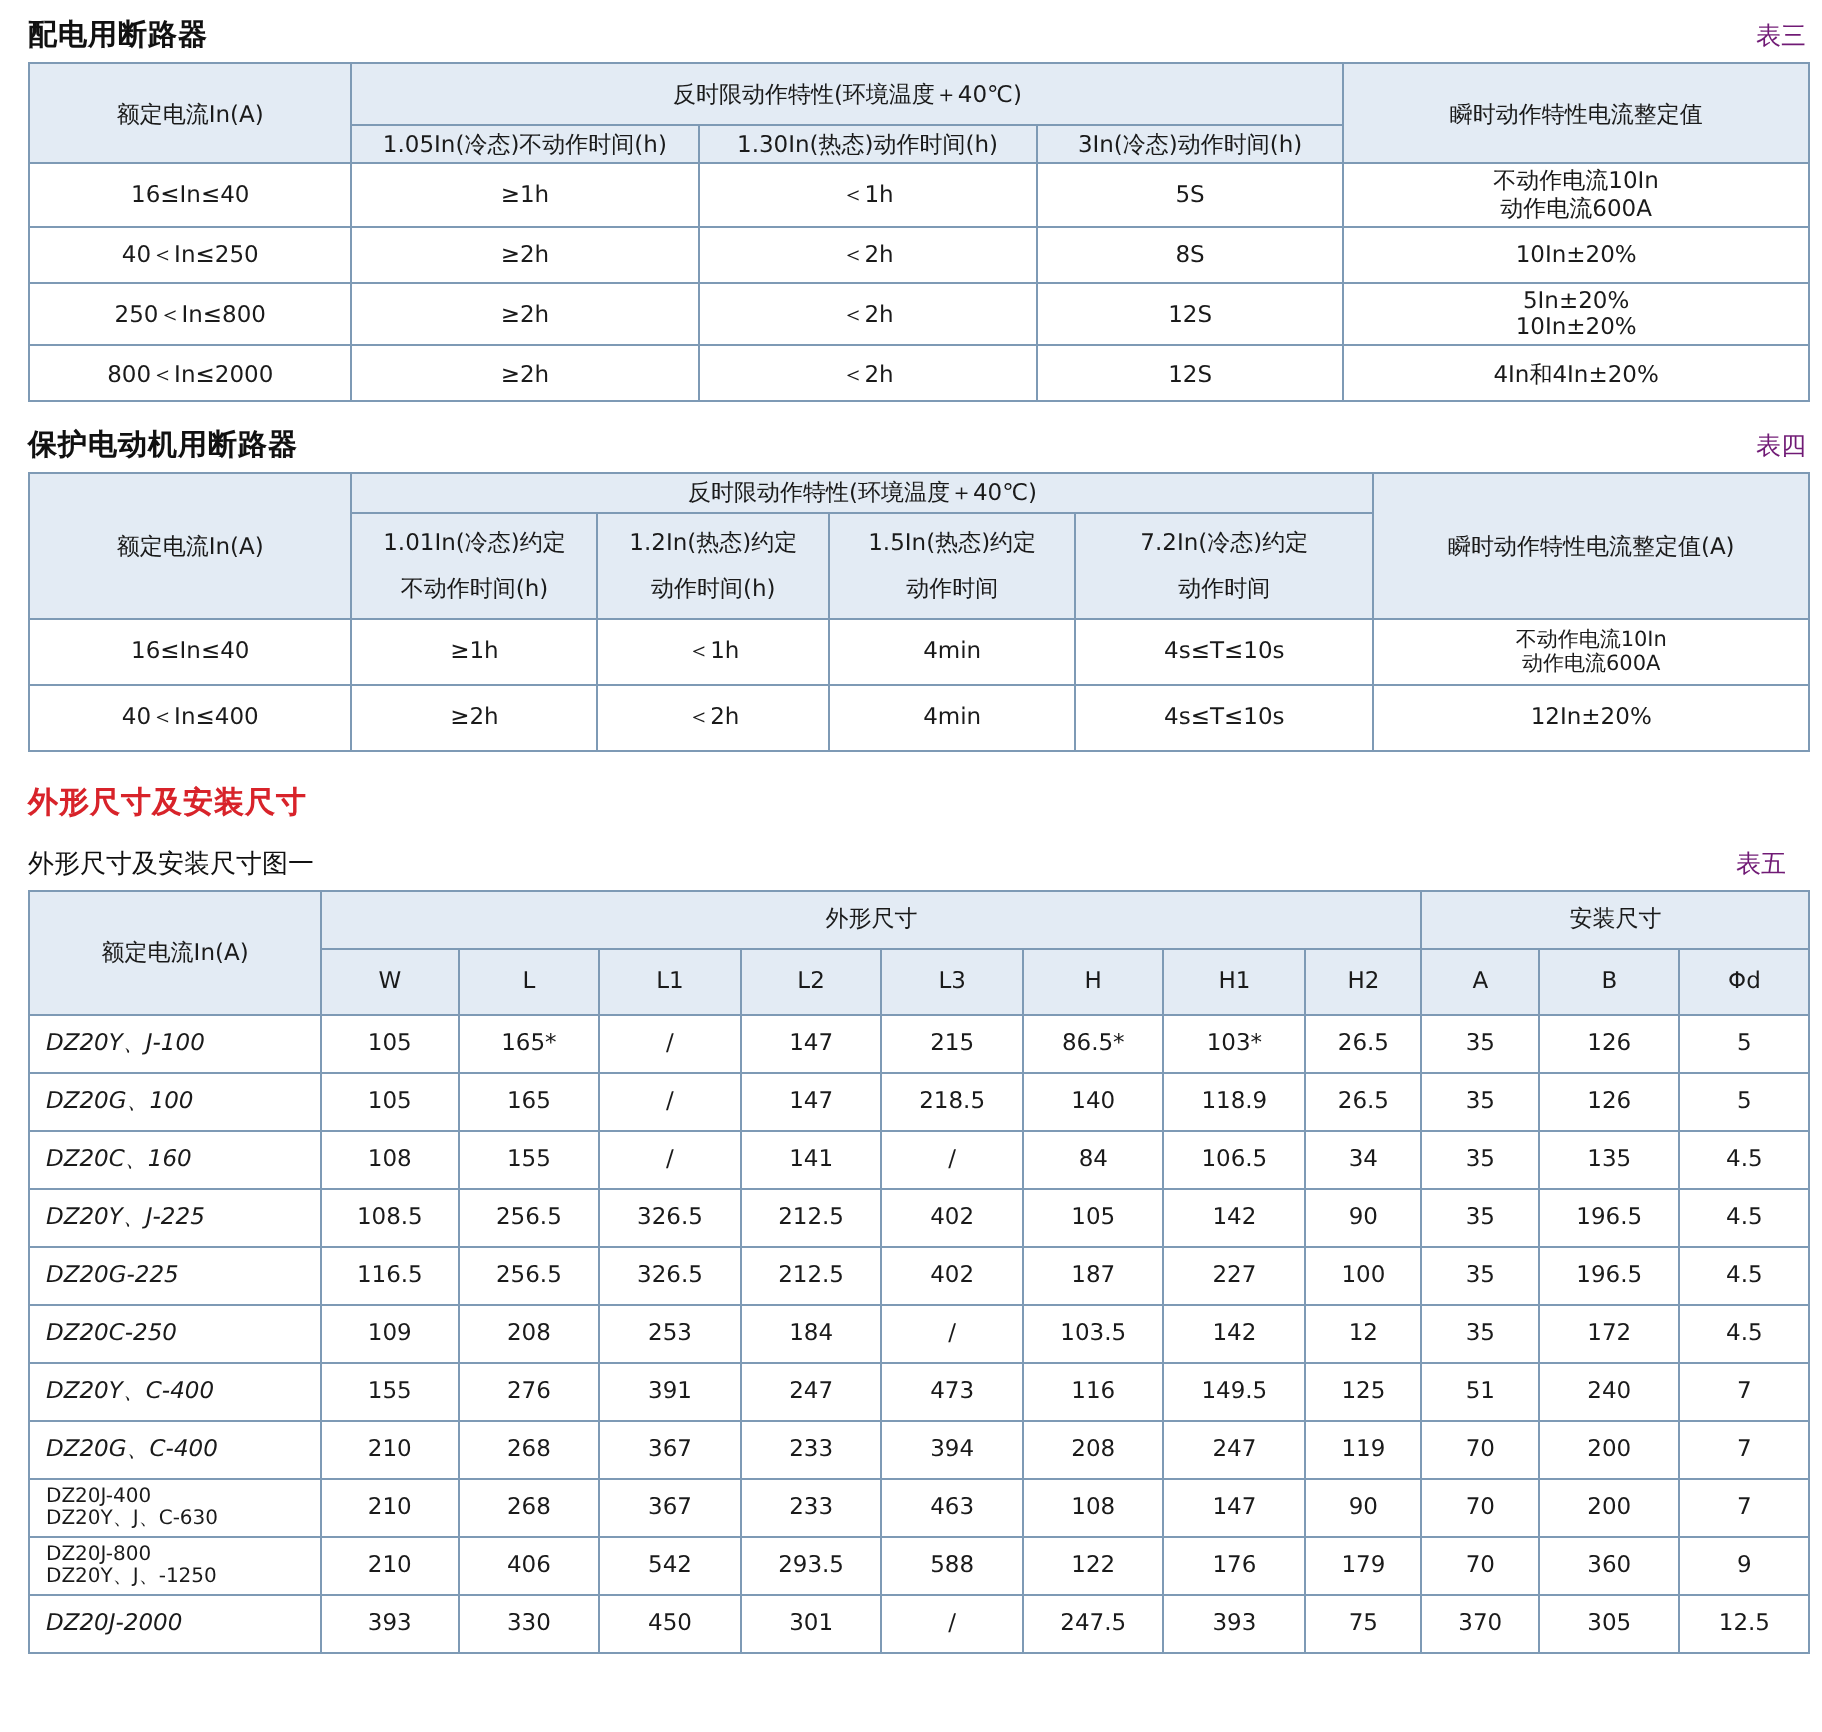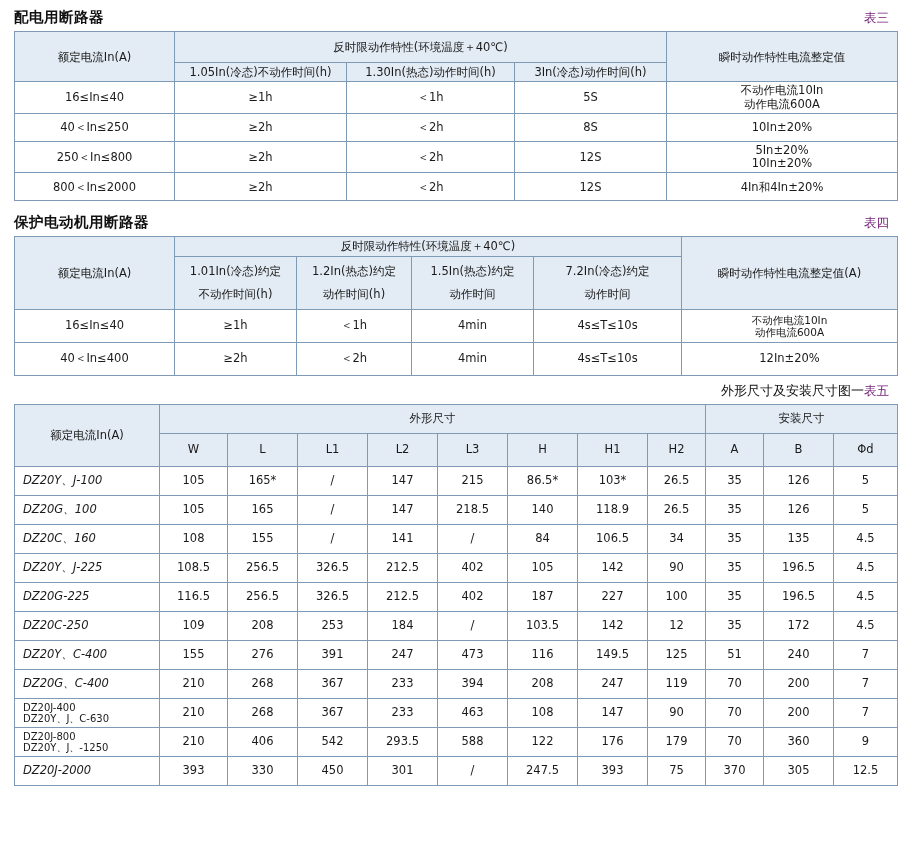--- a/index.html
+++ b/index.html
@@ -10,21 +10,21 @@
   body {
     width: 911px;
     height: 866px;
     font-family: "DejaVu Sans", "Liberation Sans", sans-serif;
     color: #1a1a1a;
     font-size: 12px;
     position: relative;
     overflow: hidden;
   }
   .page {
-    padding: 6px 20px 0 14px;
+    padding: 6px 6px 0 14px;
     box-sizing: border-box;
     width: 911px;
   }
   .sec-head {
     display: flex;
     align-items: flex-end;
     justify-content: space-between;
     margin: 2px 0 4px 0;
   }
   .sec-title {
@@ -62,22 +62,22 @@
   .red-title {
     color: #d8232a;
     font-weight: bold;
     font-size: 15px;
     margin: 16px 0 12px 0;
     letter-spacing: .5px;
   }
   .sub-head {
     display: flex;
     align-items: flex-end;
-    justify-content: flex-end;
-    margin: 6px 0 4px 0;
+    justify-content: space-between;
+    margin: 6px 10px 4px 0;
   }
   .sub-title {
     font-size: 13px;
     color: #111;
   }
   .t3 td { height: 24px; font-size: 11.5px; }
   .t3 .name { text-align: left; padding-left: 8px; font-size: 11.5px; font-style: italic; }
   .t3 .name2 { text-align: left; padding-left: 8px; font-size: 10px; line-height: 1.1; }
   .note {
     margin-top: 7px;
@@ -209,20 +209,21 @@
         <td style="height:28px">40＜In≤400</td>
         <td>≥2h</td>
         <td>＜2h</td>
         <td>4min</td>
         <td>4s≤T≤10s</td>
         <td>12In±20%</td>
       </tr>
     </tbody>
   </table>
 
+  <div class="red-title">外形尺寸及安装尺寸</div>
 
   <div class="sub-head">
     <div class="sub-title">外形尺寸及安装尺寸图一</div>
     <div class="sec-num">表五</div>
   </div>
 
   <table class="t3">
     <colgroup>
       <col style="width:145px">
       <col style="width:68px">

